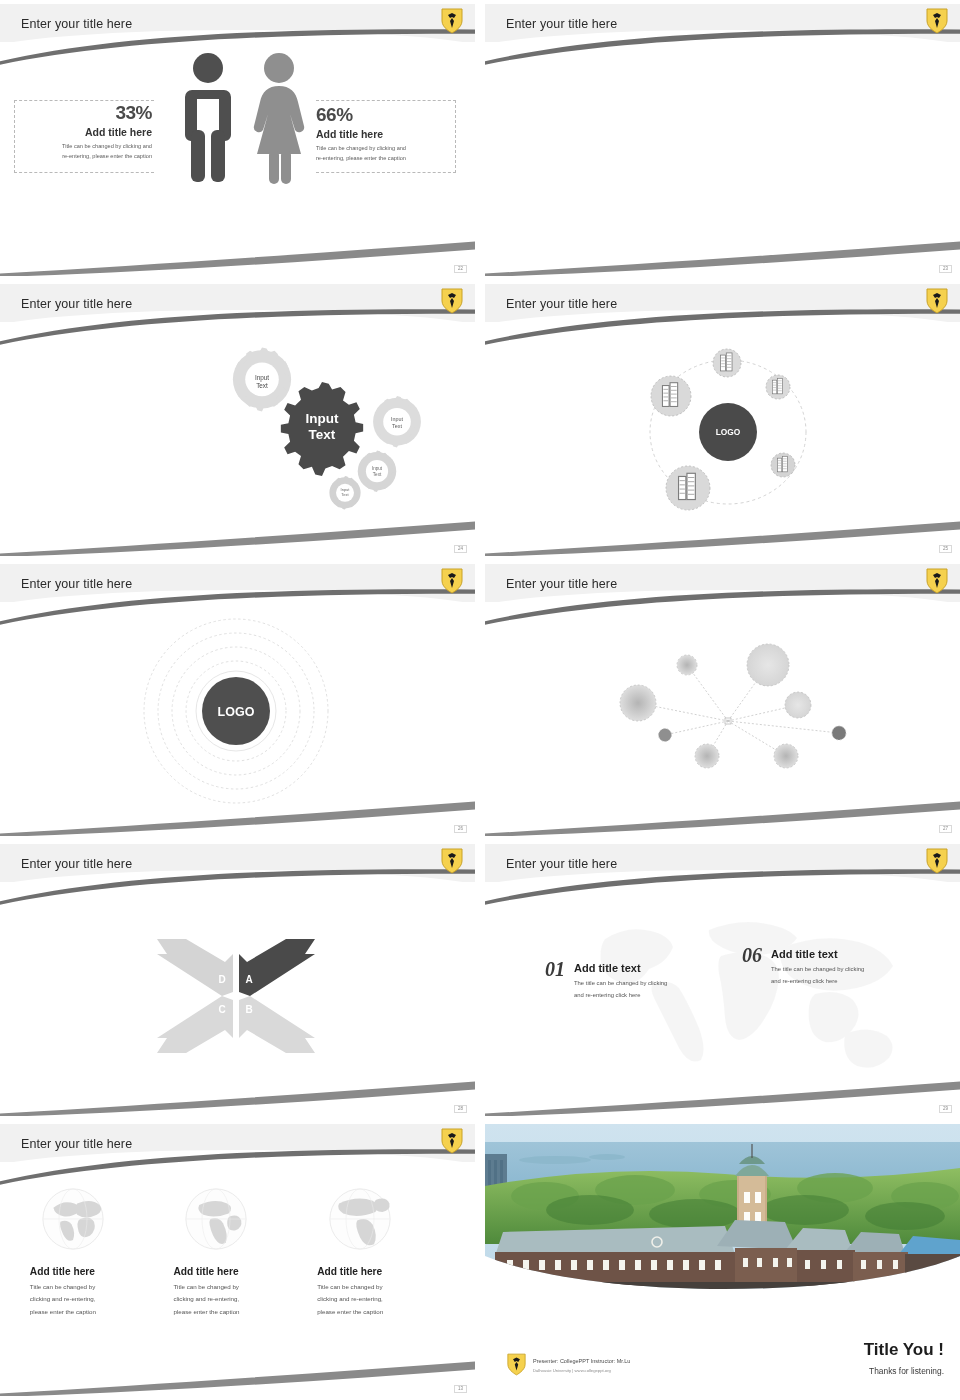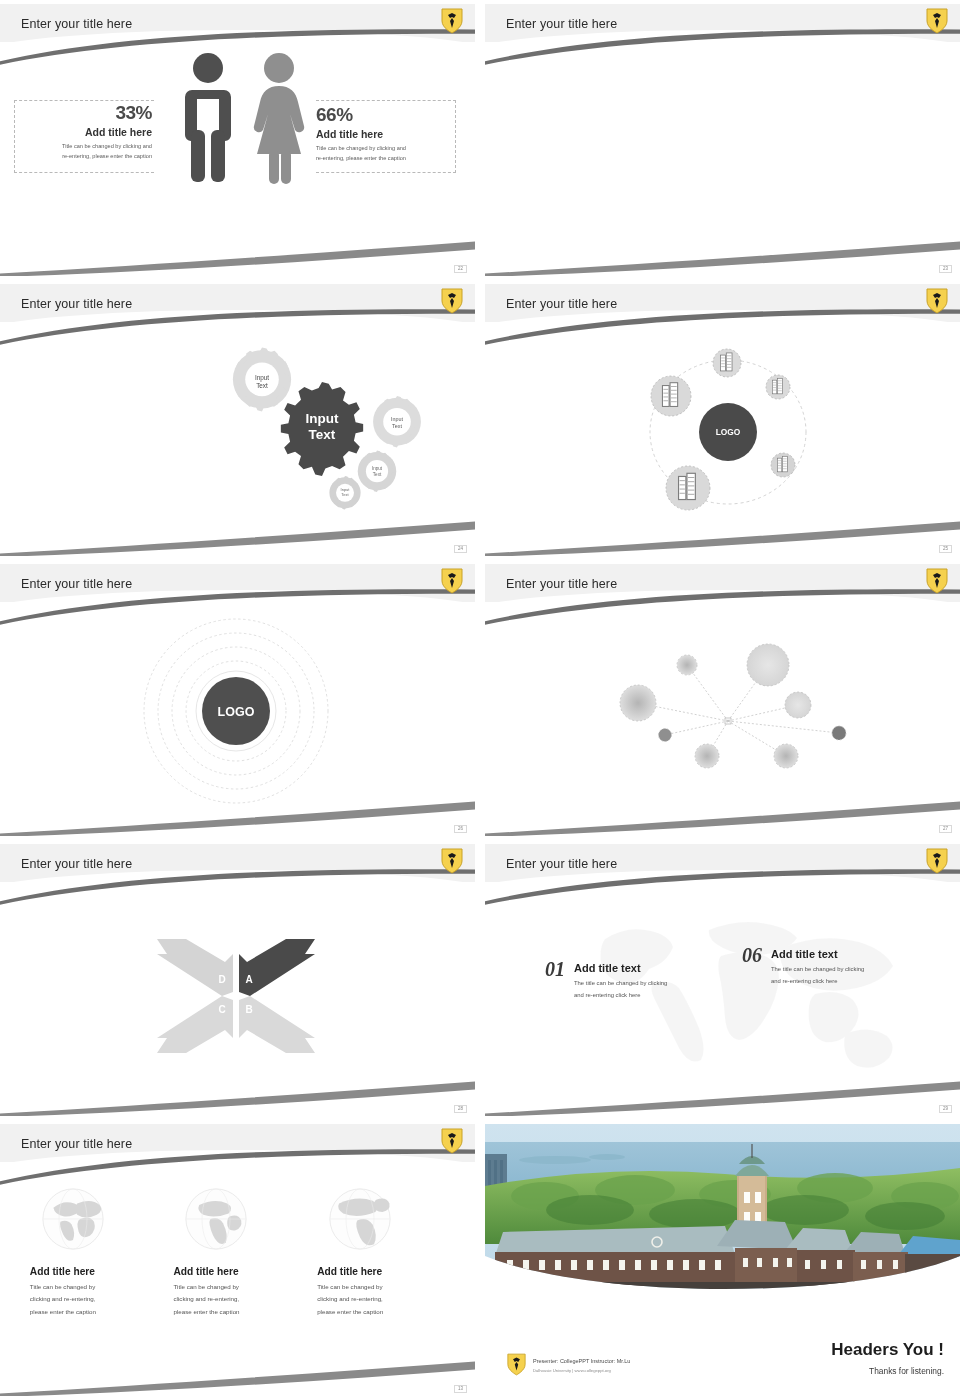--- a/index.html
+++ b/index.html
@@ -812,17 +812,17 @@
       </g>
     </svg>
   </div>
 
   <svg class="cred-shield" viewBox="0 0 22 26">
     <path d="M1,1 H21 V13 C21,20 11,25 11,25 C11,25 1,20 1,13 Z" fill="#F5D14E" stroke="#C9A227" stroke-width="1"></path>
     <path d="M11,5 L15,7 L13,10 L11,9 L9,10 L7,7 Z M11,10 L13,13 L11,20 L9,13 Z" fill="#1a1a1a"></path>
       </svg>
   <div class="cred1">Presenter: CollegePPT   Instructor: Mr.Lu</div>
   <div class="cred2">Dalhousie University  |  www.collegeppt.org</div>
-  <div class="thx-big">Headers You !</div>
+  <div class="thx-big">Title You !</div>
   <div class="thx-sm">Thanks for listening.</div>
 </div>
 
 </div>
 
 </body></html>

